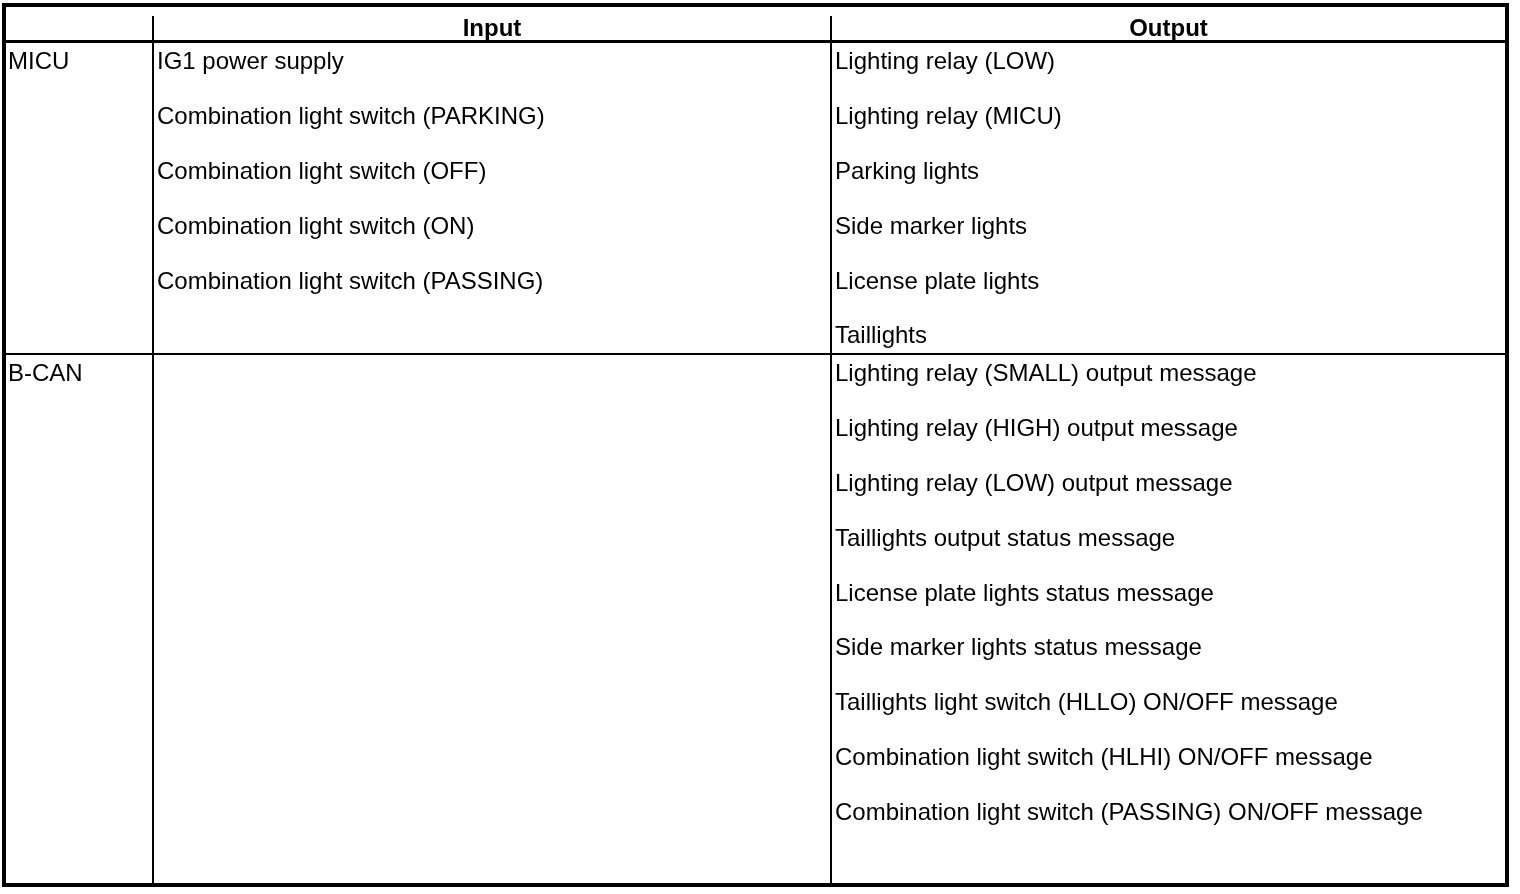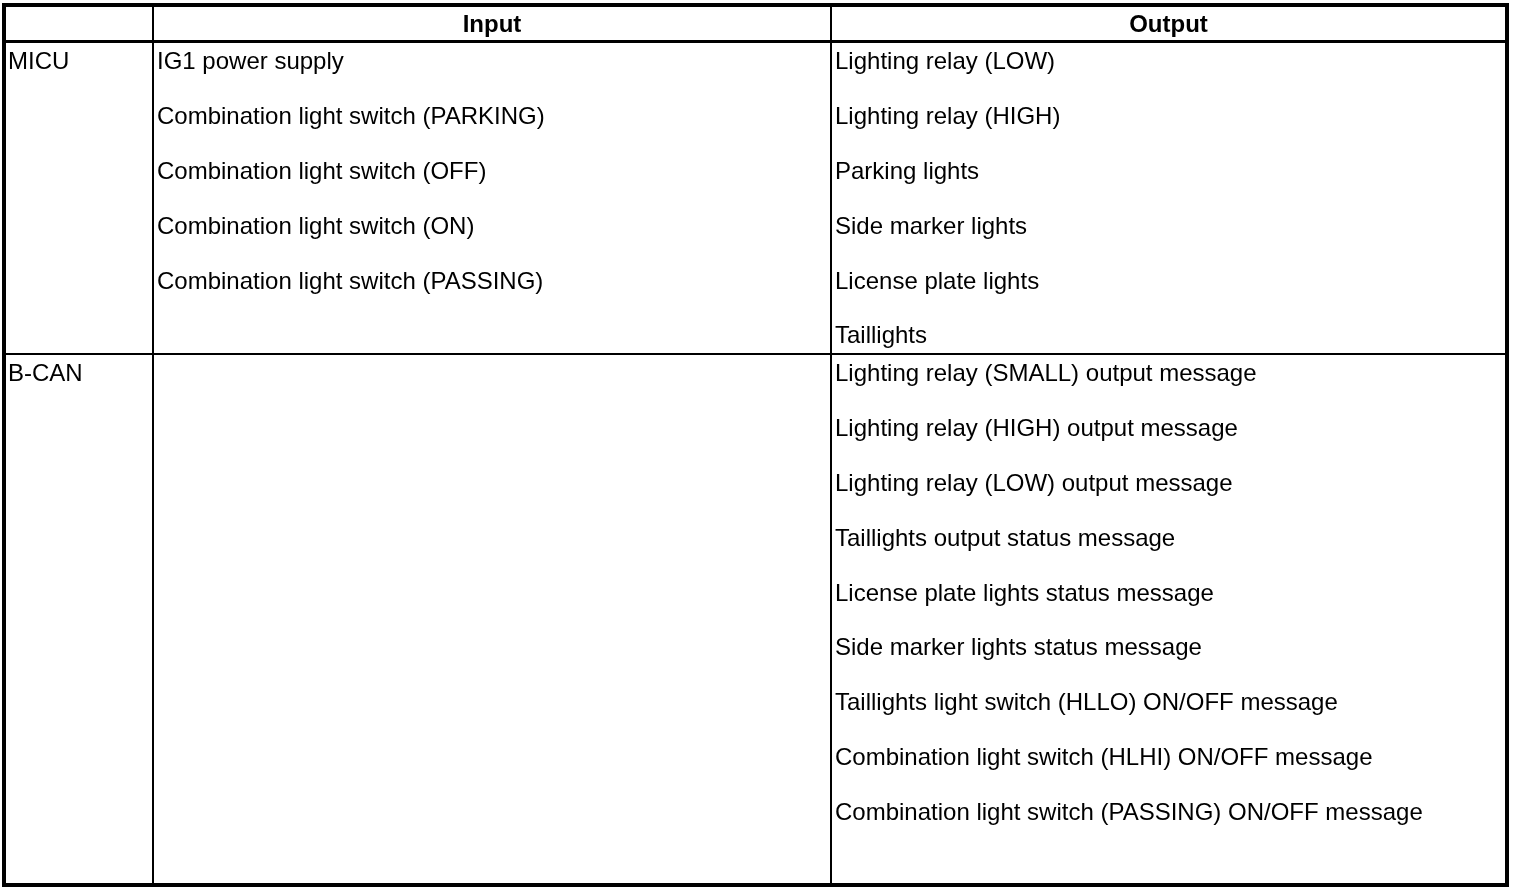--- a/index.html
+++ b/index.html
@@ -29,20 +29,21 @@
   }
   .t-row {
     display: flex;
     flex-direction: row;
     width: 100%;
     box-sizing: border-box;
   }
   .header-row {
     height: 36px;
     border-bottom: 3px solid #000000;
+    align-items: flex-end;
   }
   .row-micu {
     height: 312px;
     border-bottom: 2px solid #000000;
   }
   .row-bcan {
     flex: 1;
   }
   .cell {
     box-sizing: border-box;
@@ -99,21 +100,21 @@
       </div>
       <div class="cell col-input">
           <div class="line">IG1 power supply</div>
           <div class="line">Combination light switch (PARKING)</div>
           <div class="line">Combination light switch (OFF)</div>
           <div class="line">Combination light switch (ON)</div>
           <div class="line">Combination light switch (PASSING)</div>
         </div>
       <div class="cell col-output">
           <div class="line">Lighting relay (LOW)</div>
-          <div class="line">Lighting relay (HIGH)</div>
+          <div class="line">Lighting relay (MICU)</div>
           <div class="line">Parking lights</div>
           <div class="line">Side marker lights</div>
           <div class="line">License plate lights</div>
           <div class="line">Taillights</div>
         </div>
     </div>
 
     <div class="t-row row-bcan">
       <div class="cell col-source">
         <div class="line">B-CAN</div>

